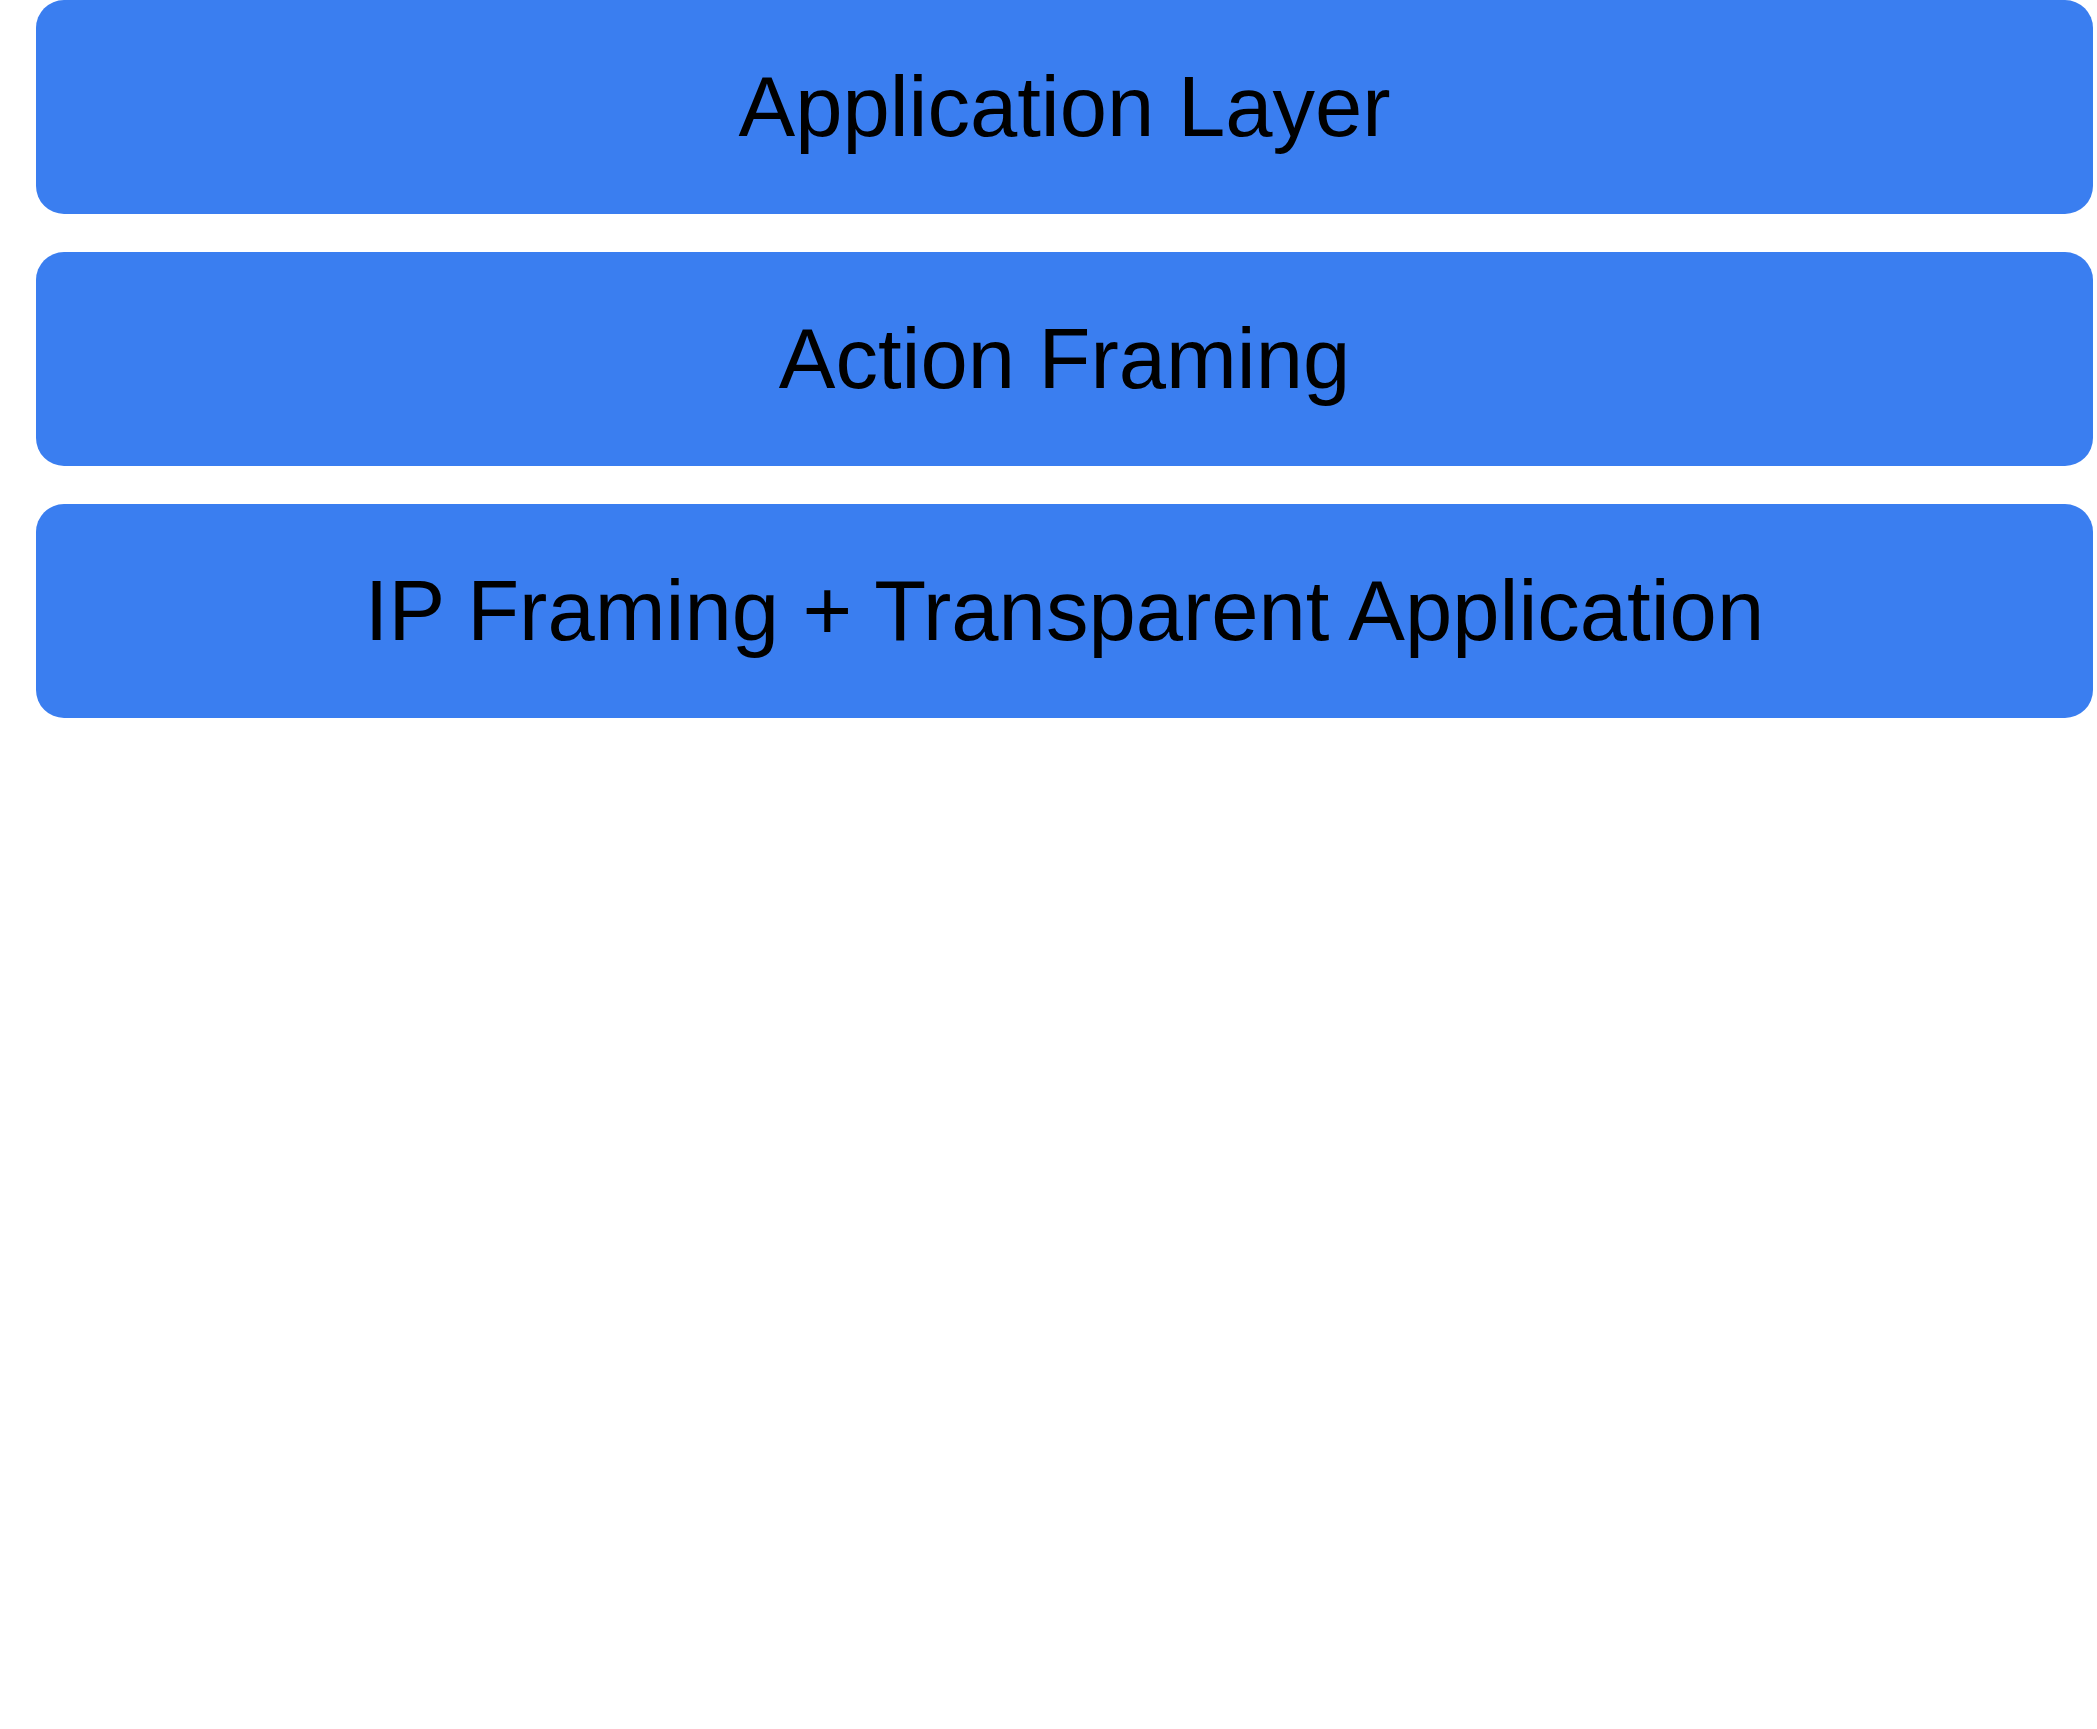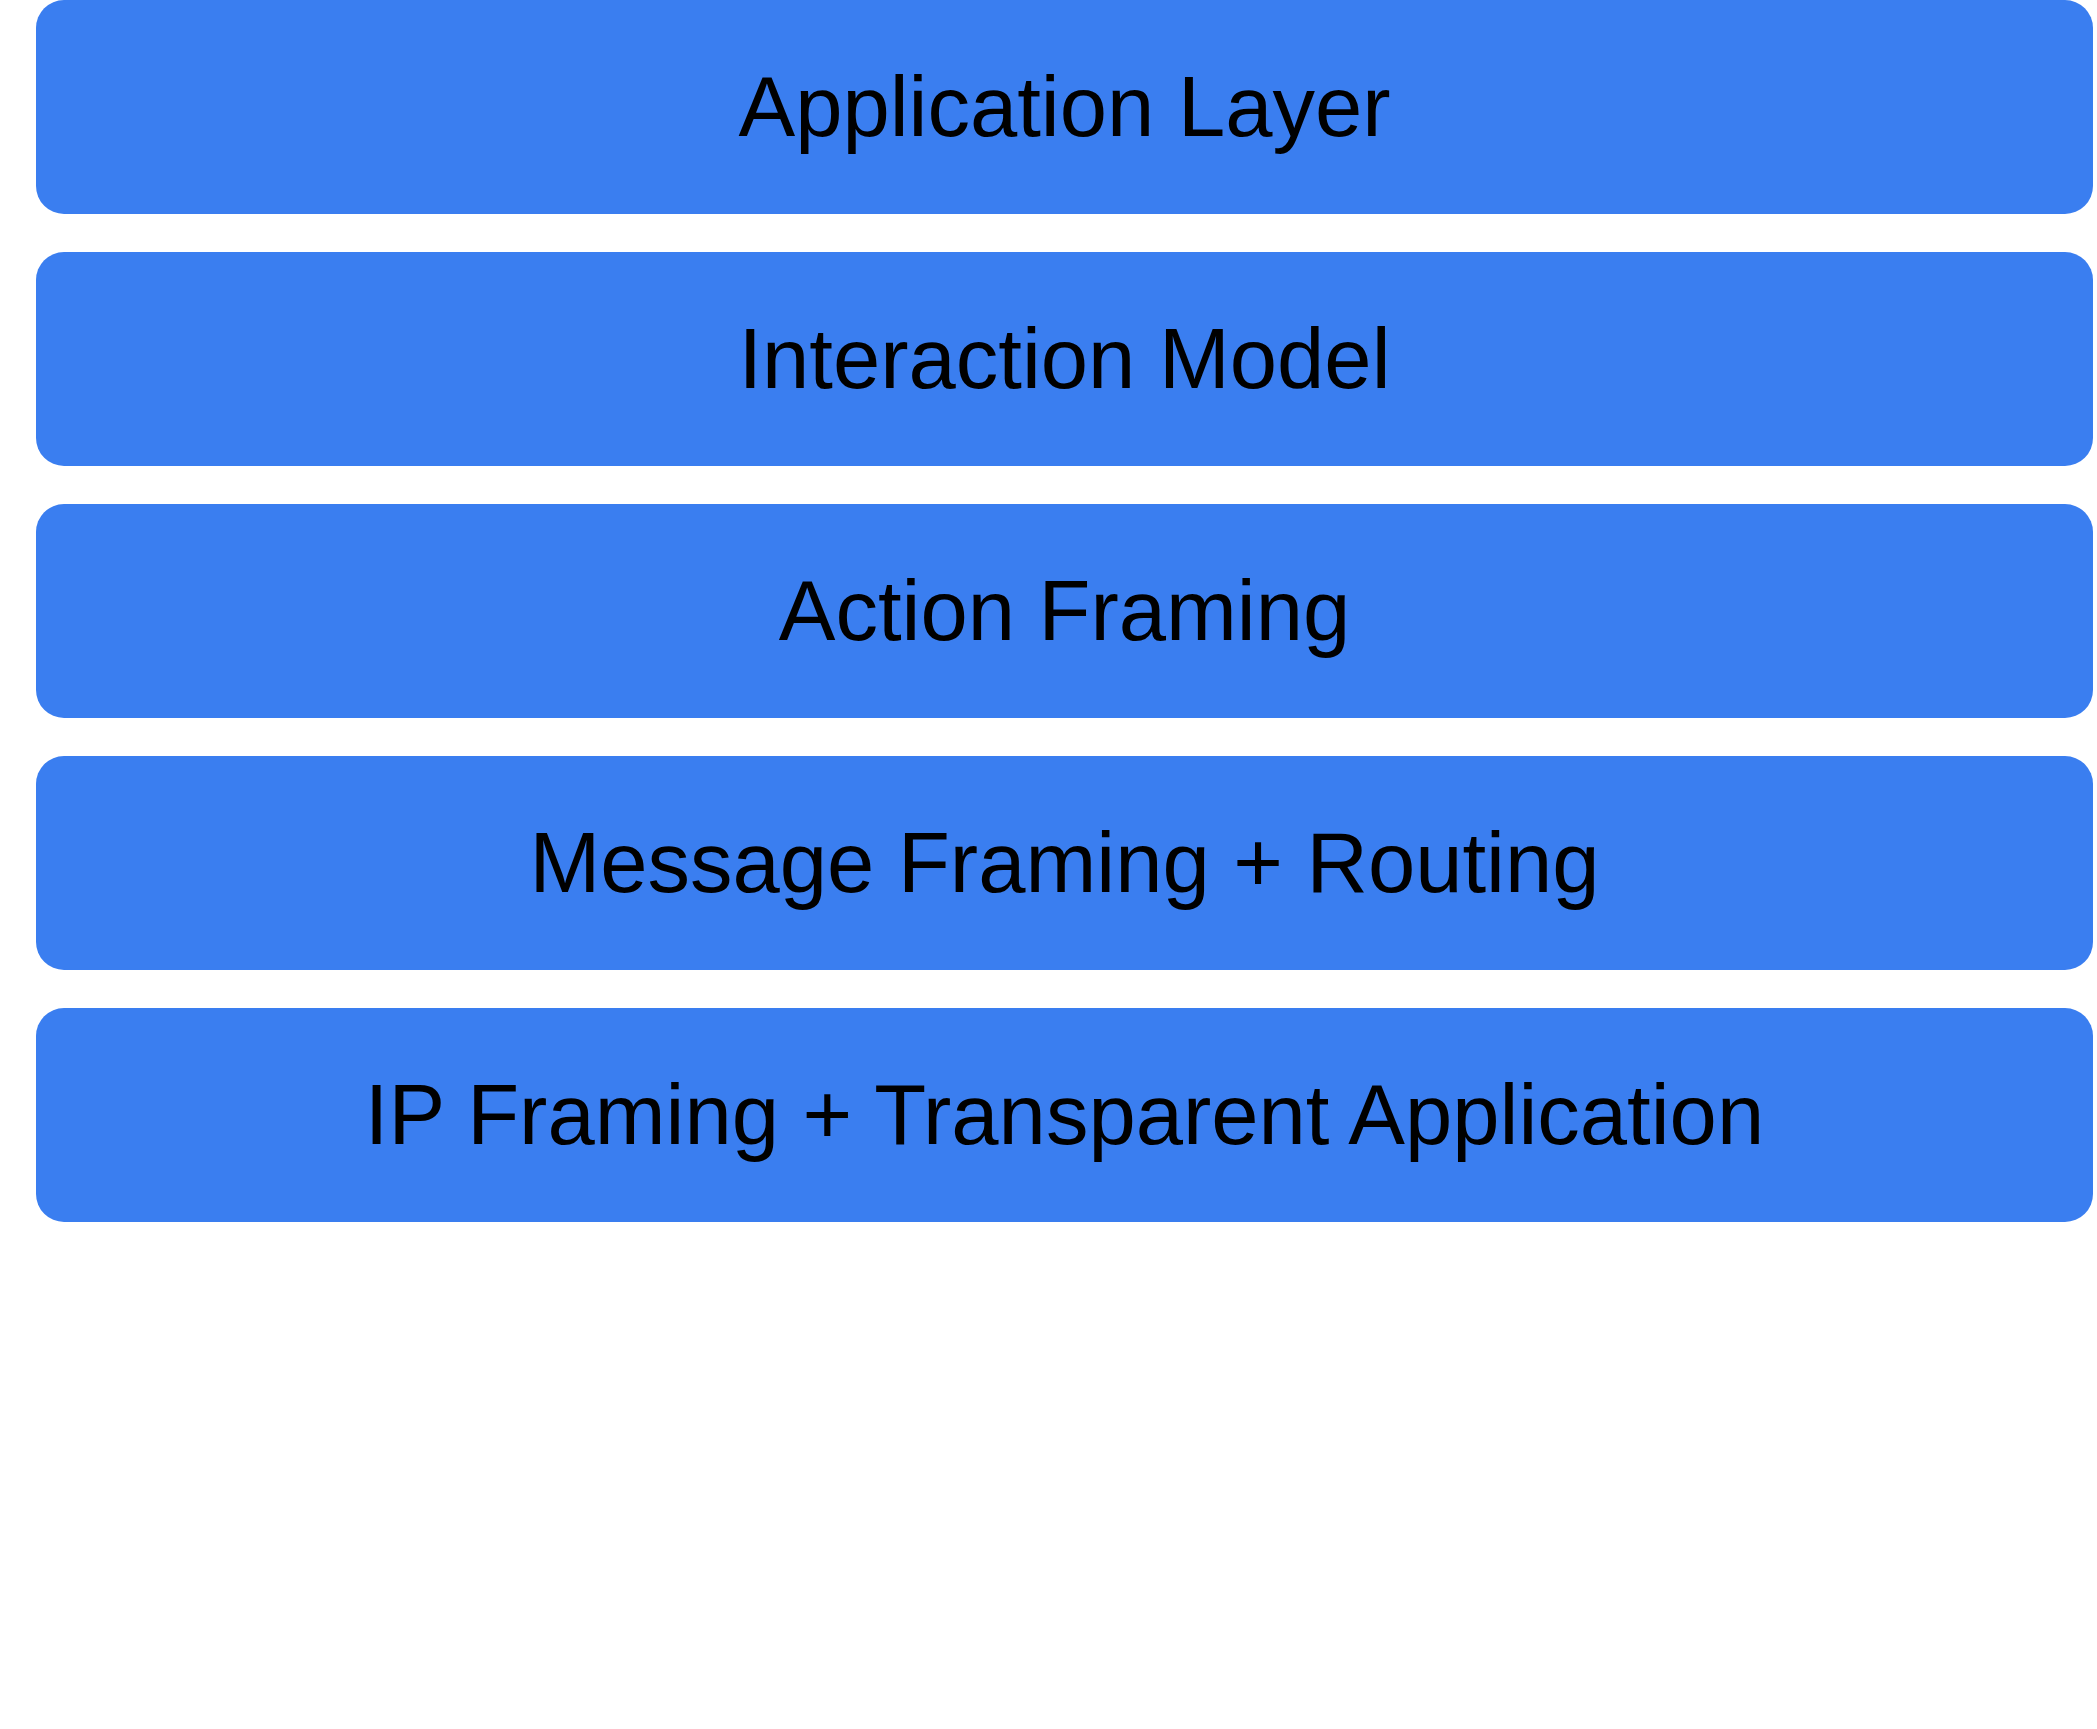--- a/index.html
+++ b/index.html
@@ -36,25 +36,19 @@
   }
 </style>
 </head>
 <body style="background: rgb(255, 255, 255);">
 
 <div class="stack">
   <div class="layer">
     <span class="layer-label">Application Layer</span>
   </div>
   <div class="layer">
-    <span class="layer-label">Interaction Model</span>
-  </div>
-  <div class="layer">
     <span class="layer-label">Action Framing</span>
-  </div>
-  <div class="layer">
-    <span class="layer-label">Message Framing + Routing</span>
   </div>
   <div class="layer">
     <span class="layer-label">IP Framing + Transparent Application</span>
   </div>
 </div>
 
 
 </body></html>

